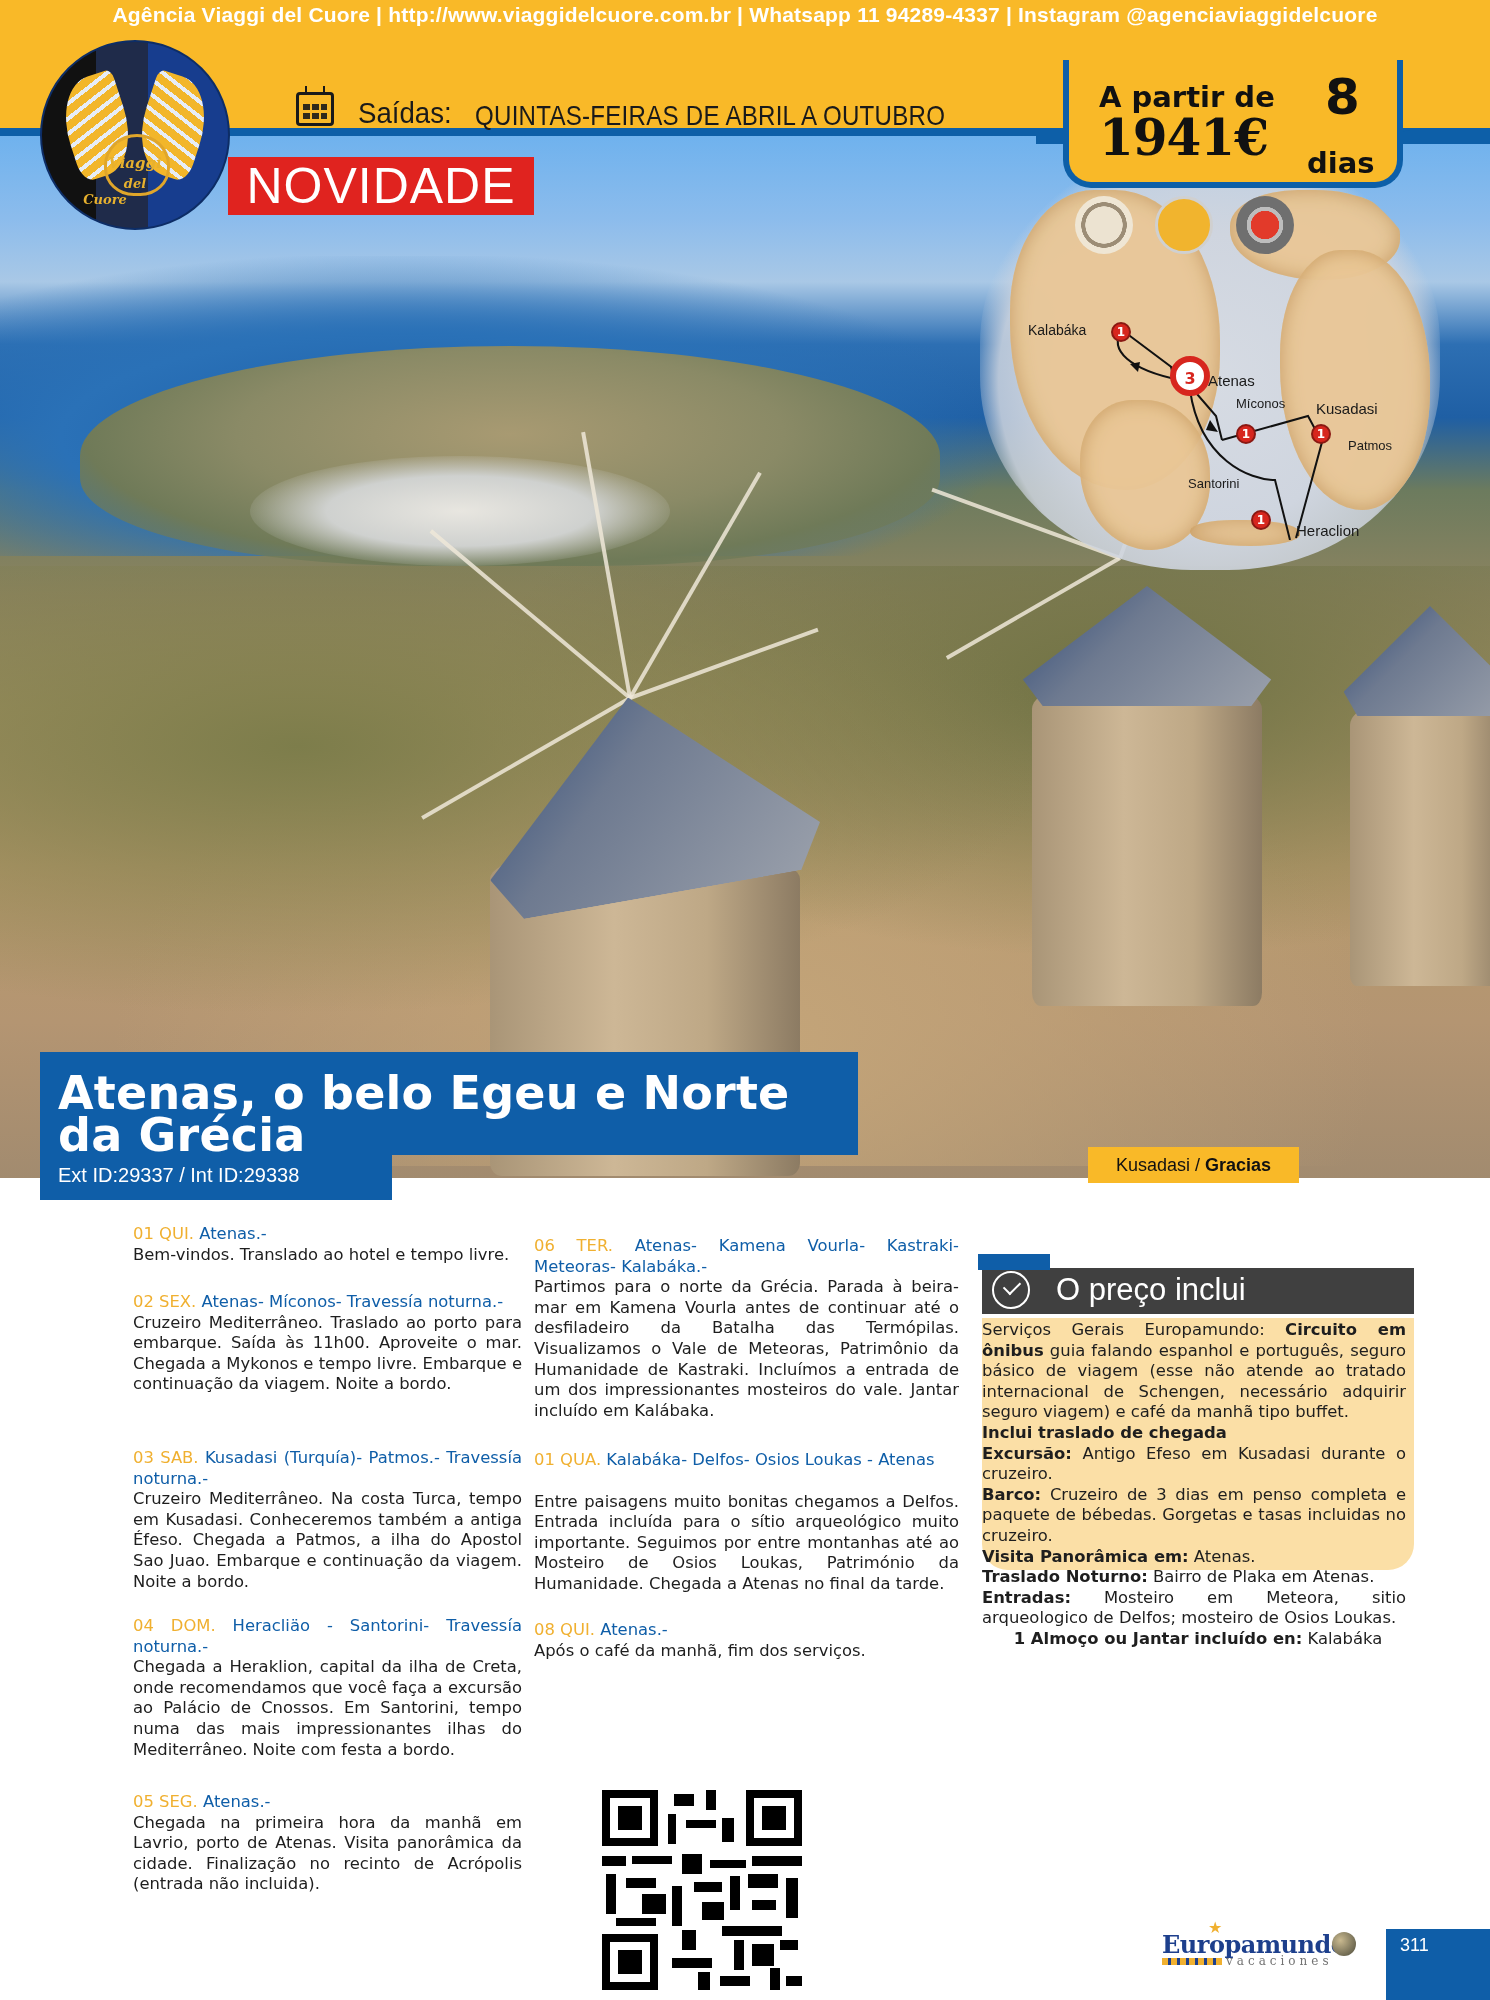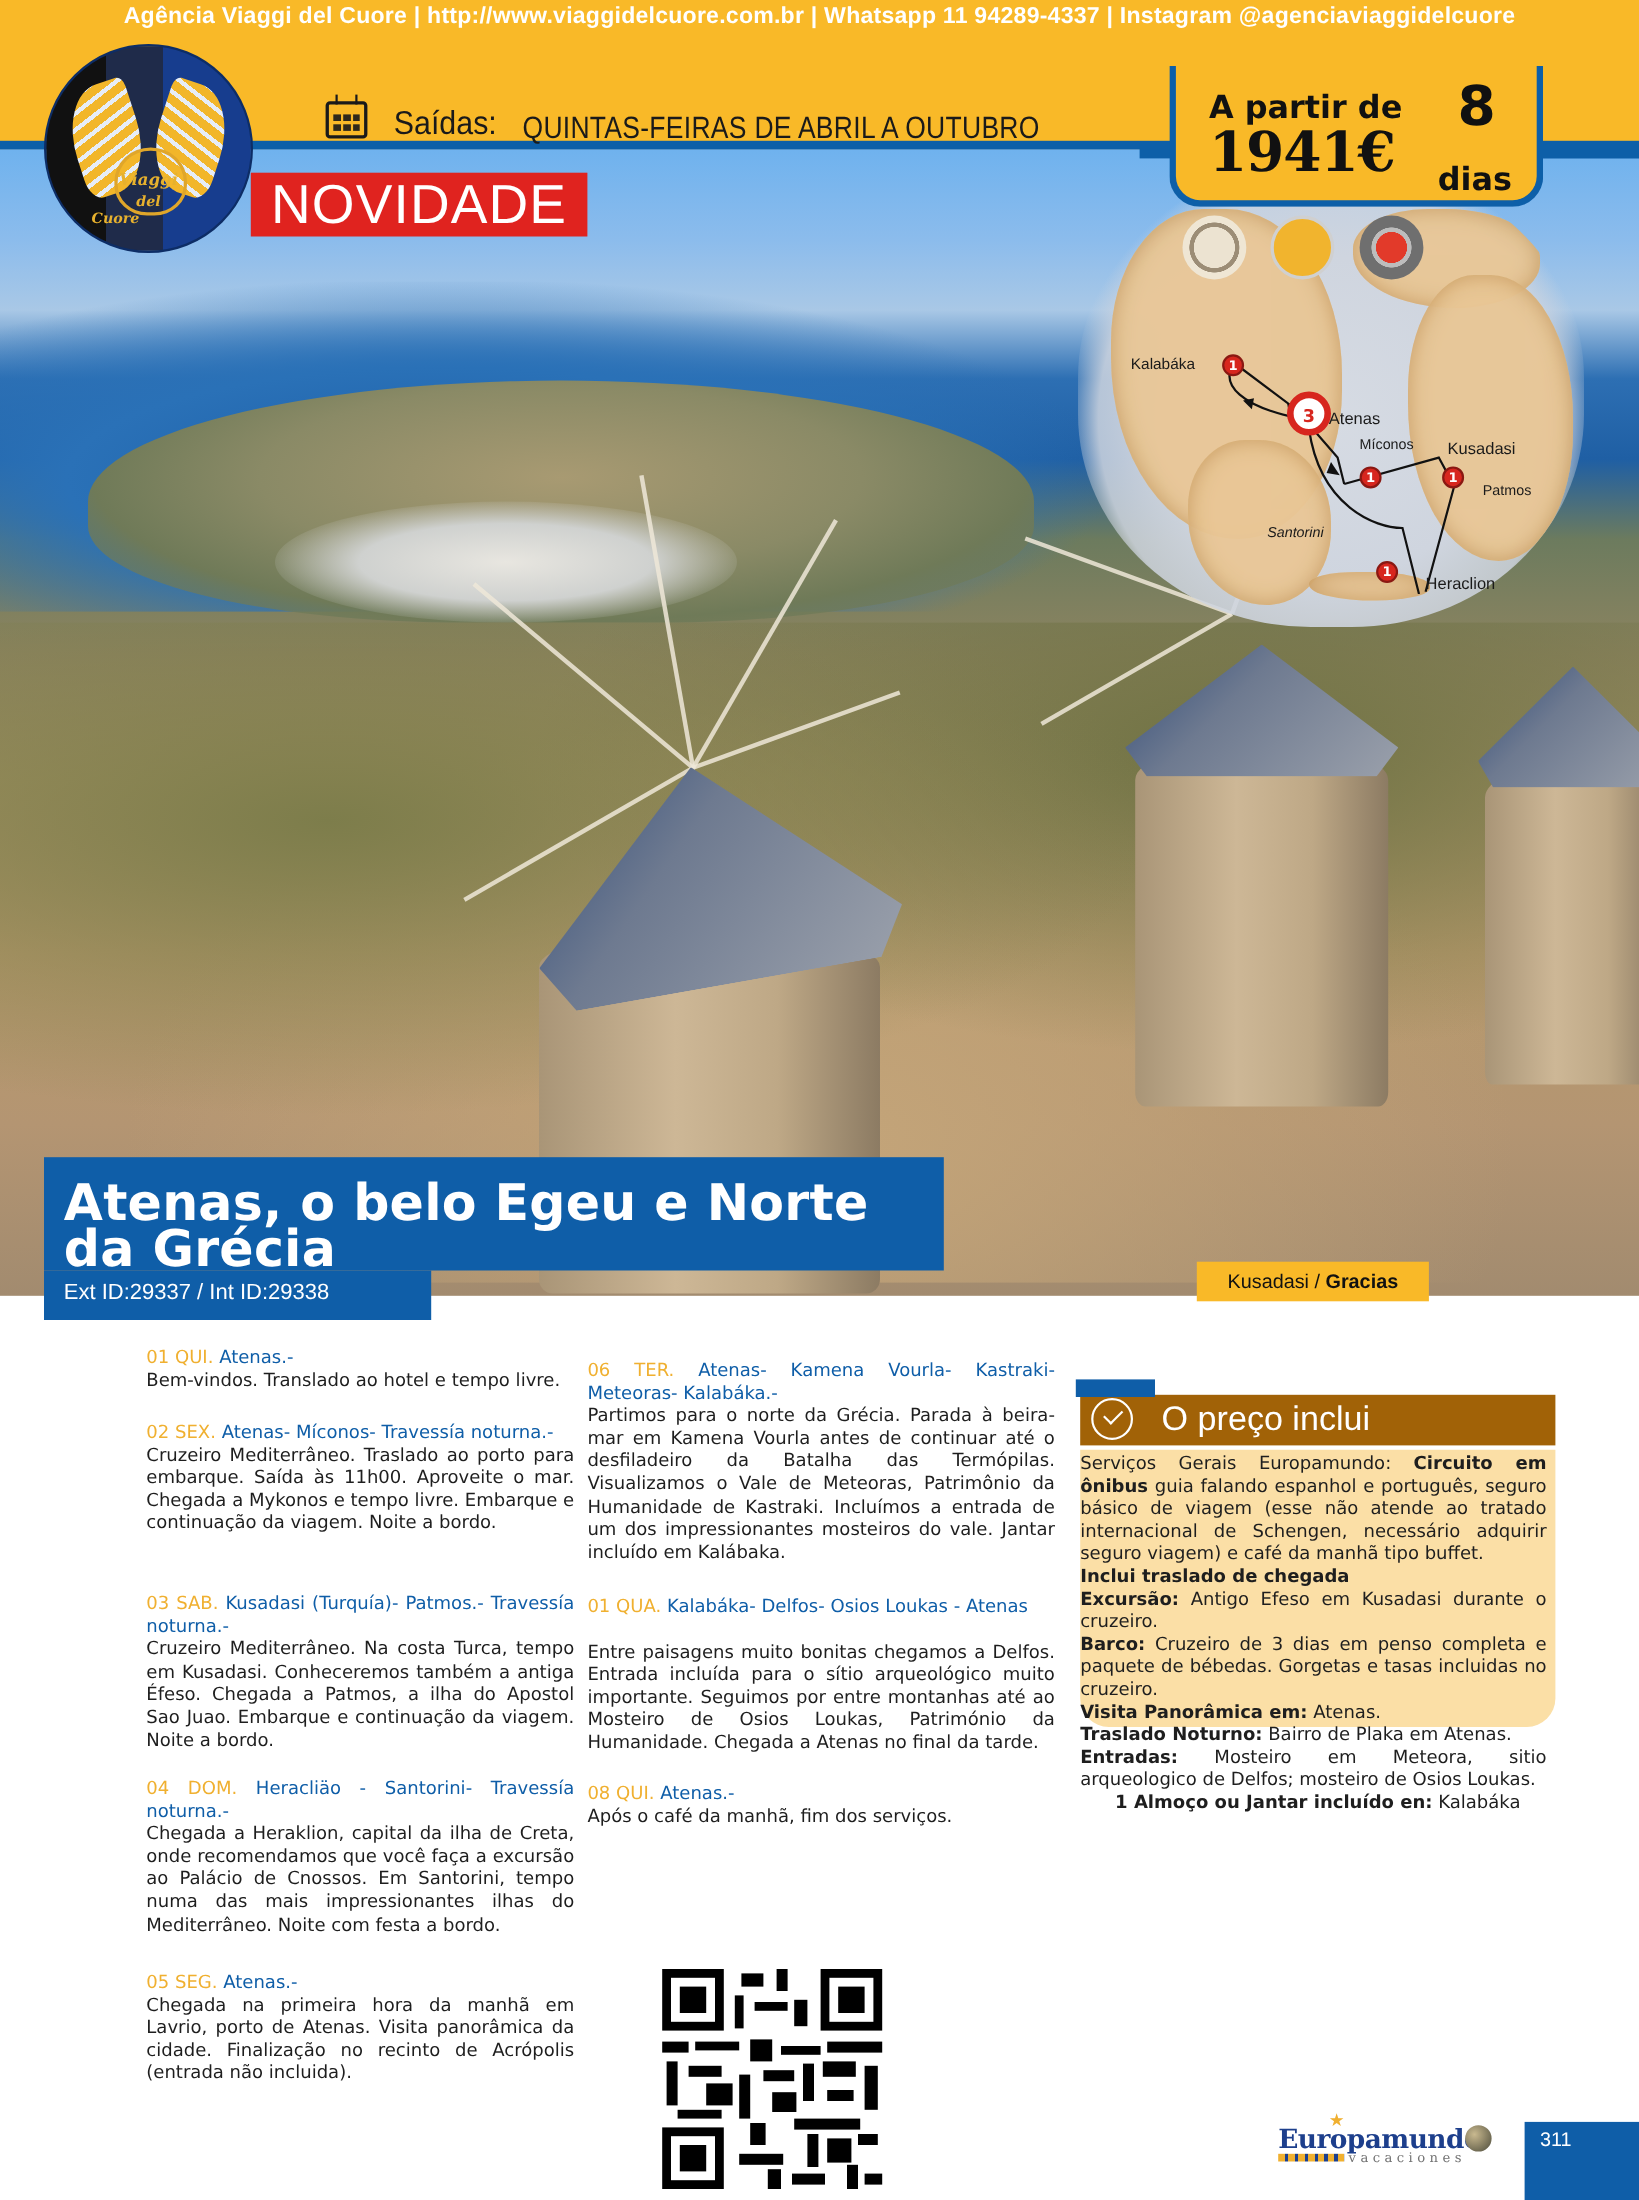--- a/index.html
+++ b/index.html
@@ -92,21 +92,21 @@
   .photo-caption b { font-weight: bold; }
 
   
   .col { position: absolute; font-family: "DejaVu Sans", sans-serif; font-size: 16.4px; line-height: 20.6px; color: #1e1e1e; }
   .day { position: absolute; width: 100%; }
   .day-head { color: #0f5ea8; text-align: justify; text-align-last: left; font-size: 16.4px; }
   .day-head .dn { color: #f0b030; }
   .day-text { text-align: justify; }
 
   
-  .inc-header { position: absolute; left: 982px; top: 1268px; width: 432px; height: 46px; background: #a16207; z-index: 2; }
+  .inc-header { position: absolute; left: 982px; top: 1268px; width: 432px; height: 46px; background: #404040; z-index: 2; }
   .inc-header::before { content: ""; position: absolute; left: -4px; top: -14px; width: 72px; height: 16px; background: #0f5ea8; }
   .check-icon { position: absolute; left: 10px; top: 3px; width: 38px; height: 38px; border: 2px solid #fff; border-radius: 50%; }
   .check-icon::after { content: ""; position: absolute; left: 10px; top: 8px; width: 14px; height: 8px; border-left: 2px solid #fff; border-bottom: 2px solid #fff; transform: rotate(-45deg); }
   .inc-title { position: absolute; left: 74px; top: 4px; font-family: "Liberation Sans", sans-serif; font-size: 31px; color: #fff; }
   .inc-body { position: absolute; left: 982px; top: 1318px; width: 432px; height: 252px; background: #fbdfa6; border-radius: 0 0 26px 26px;
     padding: 2px 8px 0 0; font-family: "DejaVu Sans", sans-serif; font-size: 16.4px; line-height: 20.6px; color: #1e1e1e; text-align: justify; }
   .inc-body p { margin: 0; }
   .inc-body b { font-weight: bold; }
   .inc-body .center { text-align: center; padding-left: 8px; }
 
@@ -211,21 +211,21 @@
 <div class="map-pin" style="left:1111px;top:322px;">1</div>
 <div class="map-pin big" style="left:1170px;top:356px;">3</div>
 <div class="map-pin" style="left:1236px;top:424px;">1</div>
 <div class="map-pin" style="left:1311px;top:424px;">1</div>
 <div class="map-pin" style="left:1251px;top:510px;">1</div>
 <div class="map-label" style="left:1028px;top:322px;">Kalabáka</div>
 <div class="map-label" style="left:1208px;top:372px;font-size:15px;">Atenas</div>
 <div class="map-label" style="left:1236px;top:396px;font-size:13px;">Míconos</div>
 <div class="map-label" style="left:1316px;top:400px;font-size:15px;">Kusadasi</div>
 <div class="map-label" style="left:1348px;top:438px;font-size:13px;">Patmos</div>
-<div class="map-label" style="left:1152px;top:476px;font-size:13px;font-style:italic;">Santorini</div>
+<div class="map-label" style="left:1188px;top:476px;font-size:13px;">Santorini</div>
 <div class="map-label" style="left:1296px;top:522px;font-size:15px;">Heraclion</div>
 
 <div class="title-box"></div>
 <div class="title-box-lower"></div>
 <div class="tour-title">Atenas, o belo Egeu e Norte da Grécia</div>
 <div class="tour-ids">Ext ID:29337 / Int ID:29338</div>
 <div class="photo-caption">
   <span>Kusadasi /</span>
   <b>Gracias</b>
 </div>

